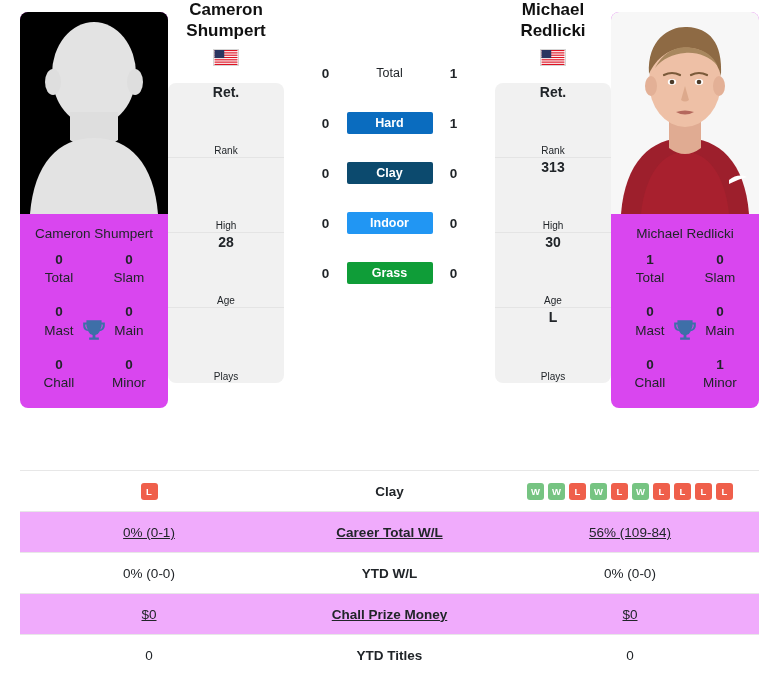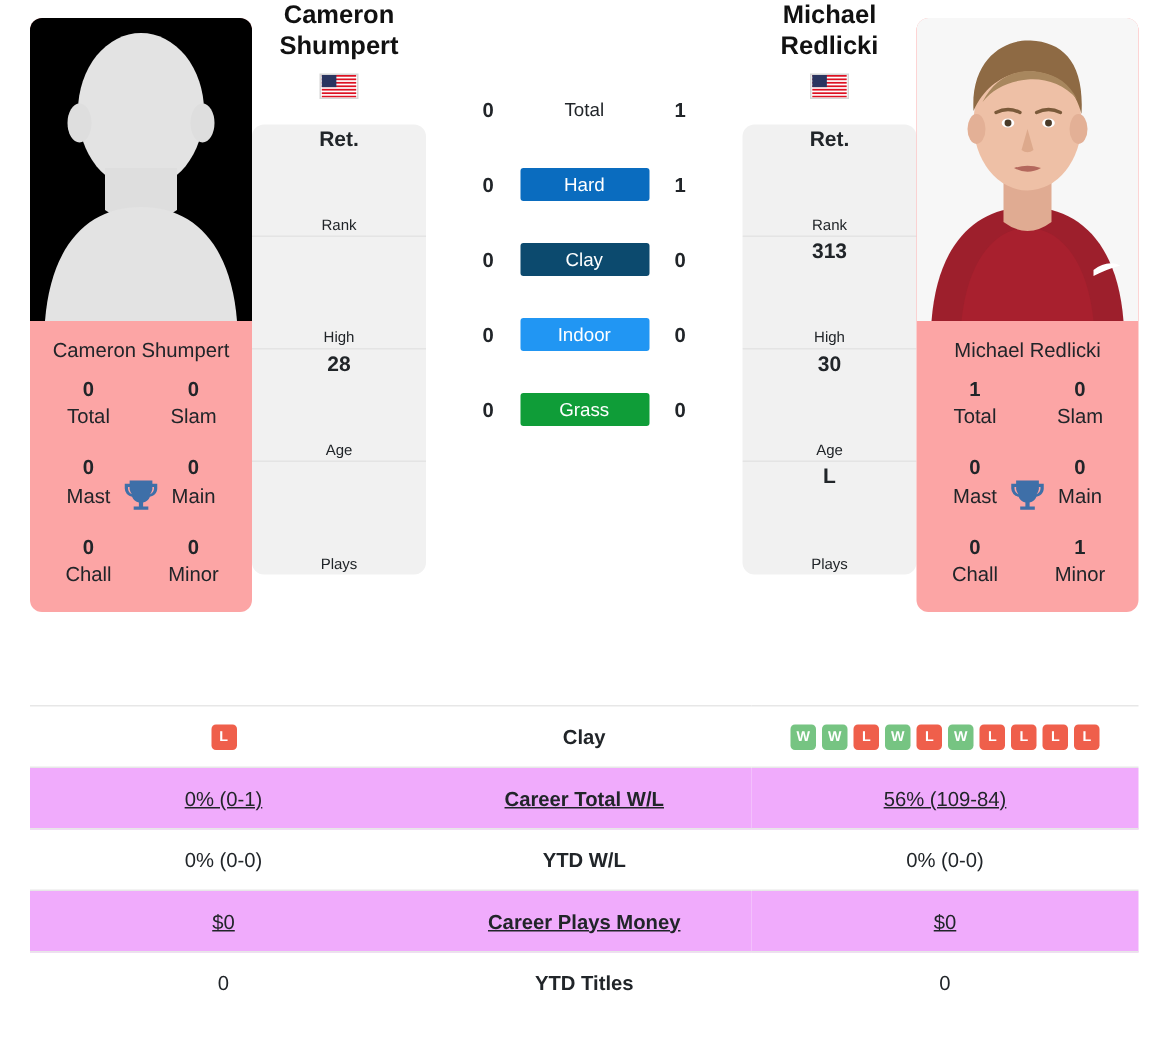--- a/index.html
+++ b/index.html
@@ -19,21 +19,21 @@
     width: 779px;
     height: 470px;
     align-items: flex-start;
     padding: 0;
   }
 
   
   .player-card {
     width: 148px;
     margin: 12px 0 0 20px;
-    background: #fca5a5;
+    background: #d946ef;
     border-radius: 8px;
     overflow: hidden;
     flex: 0 0 148px;
   }
   .player-card.right { margin: 12px 20px 0 0; }
 
   .photo {
     width: 148px; height: 202px;
     display: block;
     position: relative;
@@ -136,21 +136,21 @@
   .s-right { margin-left: 10px; }
   .s-mid {
     flex: 1 1 auto;
     text-align: center;
     font-size: 12.5px;
     line-height: 22px;
     height: 22px;
     border-radius: 2px;
   }
   .s-mid.plain { color: #212529; background: transparent; }
-  .s-mid.chip { color: #ffffff; font-weight: normal; text-align: center; }
+  .s-mid.chip { color: #ffffff; font-weight: bold; text-align: center; }
 
   
   .stats-table {
     width: 739px;
     margin: 0 20px;
     border-collapse: collapse;
     table-layout: fixed;
   }
   .stats-table tr { border-top: 1px solid #e7e7e7; }
   .stats-table tr.alt { background: #f0abfc; text-decoration: underline; }
@@ -428,21 +428,21 @@
       </tr>
 
       <tr>
         <td class="side">0% (0-0)</td>
         <td class="label">YTD W/L</td>
         <td class="side">0% (0-0)</td>
       </tr>
 
       <tr class="alt">
         <td class="side">$0</td>
-        <td class="label">Career Plays Money</td>
+        <td class="label">Chall Prize Money</td>
         <td class="side">$0</td>
       </tr>
 
       <tr>
         <td class="side">0</td>
         <td class="label">YTD Titles</td>
         <td class="side">0</td>
       </tr>
 
     </tbody>

